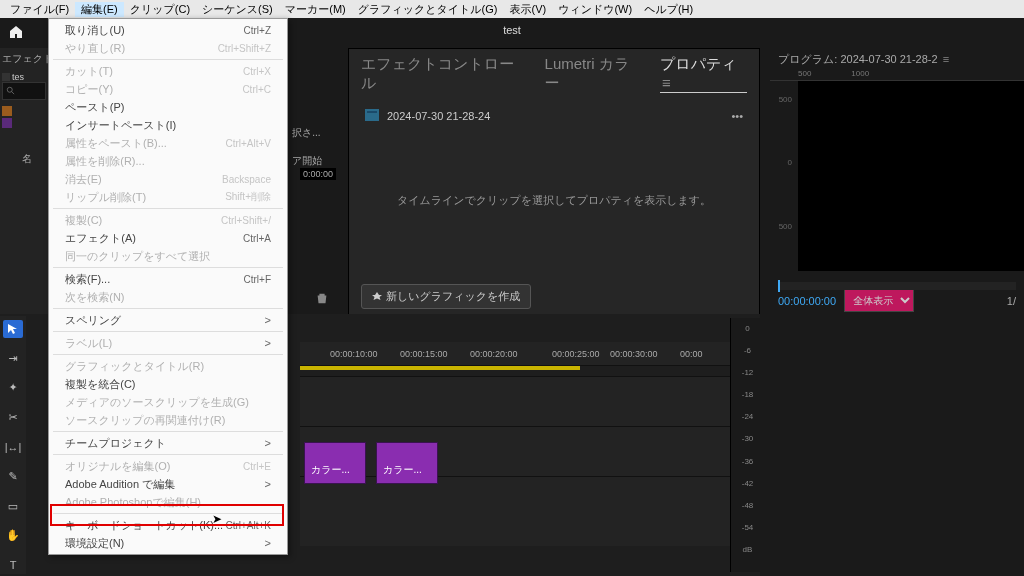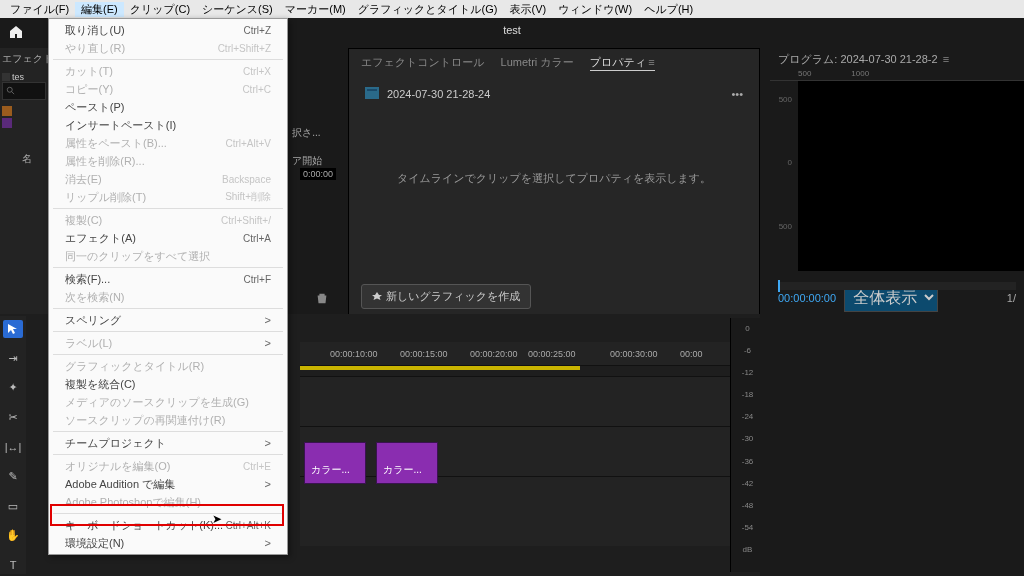--- a/index.html
+++ b/index.html
@@ -12,35 +12,35 @@
 .title { position:absolute; left:0; right:0; top:6px; text-align:center; color:#ddd; }
 .panel-row { position:absolute; top:30px; left:0; right:0; height:528px; }
 .effects-panel { position:absolute; left:0; top:0; width:48px; height:270px; background:#232323; color:#aaa; padding:4px 2px; overflow:hidden; }
 .effects-panel .hdr { font-size:10px; white-space:nowrap; margin-bottom:6px; }
 .search-box { background:#111; border:1px solid #333; height:18px; margin-bottom:6px; display:flex; align-items:center; padding:0 3px; }
 .search-box svg { width:10px; height:10px; }
 .color-swatch { width:10px; height:10px; margin:2px 0; }
 .orange { background:#9a5c1e; }
 .purple { background:#5a2a7a; }
 .props-panel { position:absolute; left:348px; top:0; width:412px; height:270px; background:#262626; border:1px solid #000; }
-.props-tabs { display:flex; gap:16px; padding:6px 12px; color:#888; font-size:11px; }
+.props-tabs { display:flex; gap:16px; padding:6px 12px; color:#888; font-size:15px; }
 .props-tabs .active { color:#ddd; border-bottom:1px solid #ccc; }
 .clip-row { display:flex; align-items:center; justify-content:space-between; padding:10px 16px; color:#ccc; }
 .clip-row .left { display:flex; align-items:center; gap:8px; }
 .placeholder-text { text-align:center; color:#999; margin-top:60px; font-size:11px; }
 .newgfx { position:absolute; bottom:8px; left:12px; background:#333; color:#ccc; padding:4px 10px; border:1px solid #555; border-radius:3px; font-size:11px; display:flex; align-items:center; gap:4px; }
 .trash { position:absolute; bottom:10px; left:-34px; color:#888; }
 .program-panel { position:absolute; left:770px; top:0; width:254px; height:270px; background:#1a1a1a; }
 .program-title { color:#aaa; font-size:11px; padding:4px 8px 2px; }
 .program-ruler { height:12px; background:#1a1a1a; color:#777; font-size:8px; display:flex; gap:40px; padding-left:28px; border-bottom:1px solid #333; }
 .program-monitor { background:#000; height:190px; margin:0 0 0 28px; }
 .program-left-scale { position:absolute; left:0; top:20px; width:24px; height:190px; color:#666; font-size:8px; display:flex; flex-direction:column; justify-content:space-around; align-items:flex-end; padding-right:2px; }
 .program-controls { position:absolute; bottom:6px; left:8px; right:8px; display:flex; align-items:center; gap:8px; }
 .timecode-prog { color:#3fa9f5; font-size:11px; }
-.select-fit { background:#0c4a6e; color:#ccc; border:1px solid #444; font-size:16px; padding:4px 4px; }
+.select-fit { background:#be185d; color:#ccc; border:1px solid #444; font-size:10px; padding:4px 4px; }
 .timeline-area { position:absolute; left:0; top:296px; width:760px; height:262px; background:#1e1e1e; }
 .tools { position:absolute; left:0; top:2px; width:26px; height:258px; background:#232323; display:flex; flex-direction:column; align-items:center; gap:12px; padding-top:4px; }
 .tool { width:20px; height:20px; display:flex; align-items:center; justify-content:center; color:#bbb; }
 .tool.active { background:#2a6bd4; color:#fff; border-radius:2px; }
 .timeline-ruler { position:absolute; left:300px; top:28px; right:16px; height:24px; background:#232323; color:#aaa; font-size:9px; display:flex; align-items:center; border-bottom:1px solid #111; }
 .timeline-ruler .tick { position:absolute; }
 .yellow-bar { position:absolute; left:300px; top:52px; height:4px; width:280px; background:#c9b400; }
 .timeline-tracks { position:absolute; left:300px; top:62px; right:16px; height:170px; background:#232323; }
 .track { height:50px; border-top:1px solid #111; position:relative; }
 .clip { position:absolute; top:128px; height:24px; background:#8a2db0; color:#fff; font-size:10px; padding:20px 6px; overflow:hidden; border:1px solid #3a1350; }
@@ -175,21 +175,21 @@
       <div class="tool">|↔|</div>
       <div class="tool">✎</div>
       <div class="tool">▭</div>
       <div class="tool">✋</div>
       <div class="tool">T</div>
     </div>
     <div class="timeline-ruler">
       <span class="tick" style="left:30px">00:00:10:00</span>
       <span class="tick" style="left:100px">00:00:15:00</span>
       <span class="tick" style="left:170px">00:00:20:00</span>
-      <span class="tick" style="left:228px">00:00:25:00</span>
+      <span class="tick" style="left:252px">00:00:25:00</span>
       <span class="tick" style="left:310px">00:00:30:00</span>
       <span class="tick" style="left:380px">00:00</span>
     </div>
     <div class="yellow-bar"></div>
     <div class="timeline-tracks">
       <div class="track"></div>
       <div class="track"></div>
       <div class="track"></div>
     </div>
     <div class="clip" style="left:304px;width:62px">カラー...</div>

